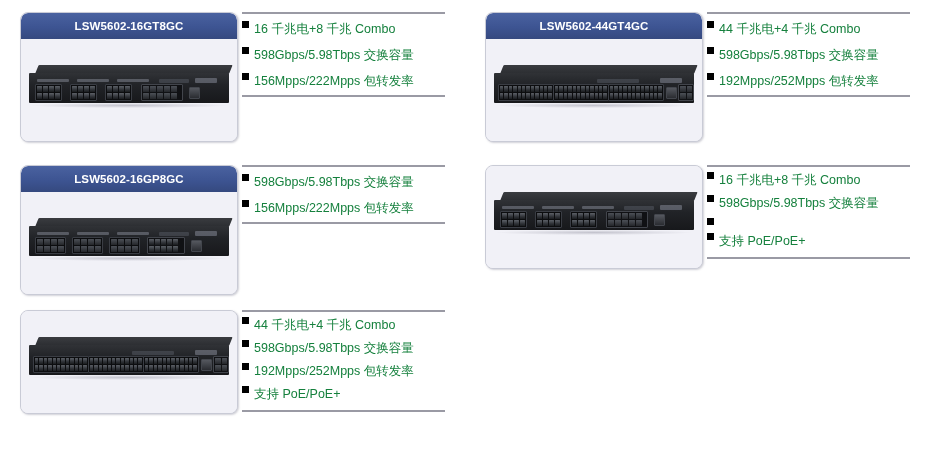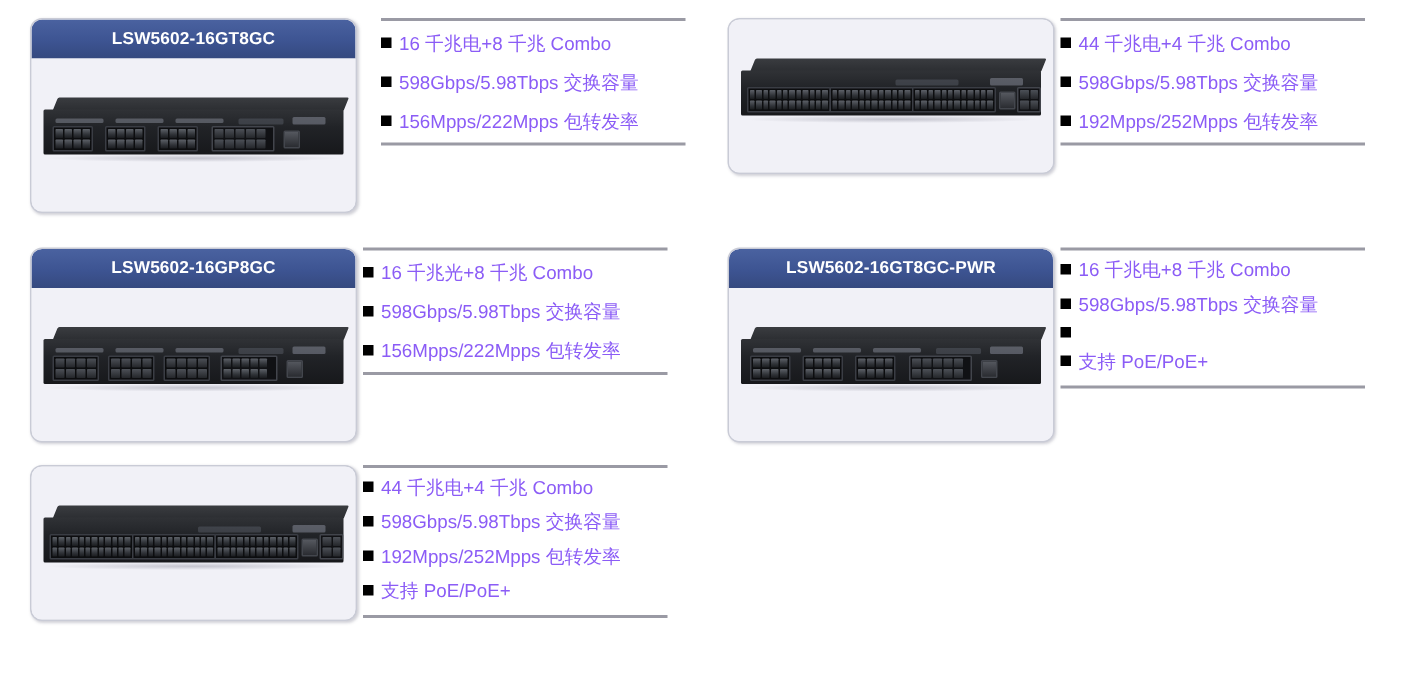--- a/index.html
+++ b/index.html
@@ -178,23 +178,23 @@
   .rule {
     height: 2px;
     background: #9a9aa4;
     width: 203px;
   }
   .rule.top { margin-bottom: 8px; }
   .rule.bottom { margin-top: 6px; }
   .spec-items { }
   .spec-item {
     display: flex;
-    align-items: center;
+    align-items: flex-start;
     font-size: 12.5px;
-    color: #8b5cf6;
+    color: #15803d;
     line-height: 15px;
     margin-bottom: 11px;
     white-space: nowrap;
   }
   .spec-item:last-child { margin-bottom: 0; }
   .bullet {
     width: 7px;
     height: 7px;
     background: #000000;
     display: inline-block;
@@ -206,21 +206,21 @@
   .spec-text { }
 
   
   .specs.four .spec-item { margin-bottom: 8px; }
   .specs.four .rule.top { margin-bottom: 6px; }
   .specs.four .rule.bottom { margin-top: 5px; }
 </style>
 </head>
 <body>
 
-<div class="product-block" style="left:20px; top:12px;gap:12px;">
+<div class="product-block" style="left:20px; top:12px;">
   <div class="card">
     <div class="card-header">LSW5602-16GT8GC</div>
     <div class="card-body">
       <div class="switch">
         <div class="sw-top"></div>
         <div class="sw-face">
           <div class="sw-logo"></div>
           <div class="sw-brand"></div>
           <div class="label-strip" style="left:8px; width:32px;"></div>
           <div class="label-strip" style="left:48px; width:32px;"></div>
@@ -304,20 +304,21 @@
           <span class="bullet"></span>
           <span class="spec-text">156Mpps/222Mpps 包转发率</span>
         </div>
     </div>
     <div class="rule bottom"></div>
   </div>
 </div>
 
 <div class="product-block" style="left:485px; top:12px;">
   <div class="card">
+    <div class="card-header">LSW5602-44GT4GC</div>
     <div class="card-body">
       <div class="switch">
         <div class="sw-top"></div>
         <div class="sw-face">
           <div class="sw-logo" style="right:55px; width:42px;"></div>
           <div class="sw-brand"></div>
           <div class="bank" style="left:4px;">
             <div class="bank-row">
                 <span class="port dense"></span>
                 <span class="port dense"></span>
@@ -517,38 +518,33 @@
         </div>
         <div class="sw-shadow"></div>
       </div>
     </div>
   </div>
   <div class="specs">
     <div class="rule top"></div>
     <div class="spec-items">
       <div class="spec-item">
           <span class="bullet"></span>
-          <span class="spec-text">16 千兆光+8 千兆 Combo</span>
-        </div>
-      <div class="spec-item">
-          <span class="bullet"></span>
           <span class="spec-text">598Gbps/5.98Tbps 交换容量</span>
         </div>
       <div class="spec-item">
           <span class="bullet"></span>
           <span class="spec-text">156Mpps/222Mpps 包转发率</span>
         </div>
     </div>
     <div class="rule bottom"></div>
   </div>
 </div>
 
 <div class="product-block" style="left:485px; top:165px;">
   <div class="card">
-    <div class="card-header">LSW5602-16GT8GC-PWR</div>
     <div class="card-body">
       <div class="switch">
         <div class="sw-top"></div>
         <div class="sw-face">
           <div class="sw-logo"></div>
           <div class="sw-brand"></div>
           <div class="label-strip" style="left:8px; width:32px;"></div>
           <div class="label-strip" style="left:48px; width:32px;"></div>
           <div class="label-strip" style="left:88px; width:32px;"></div>
           <div class="bank" style="left:6px;">

